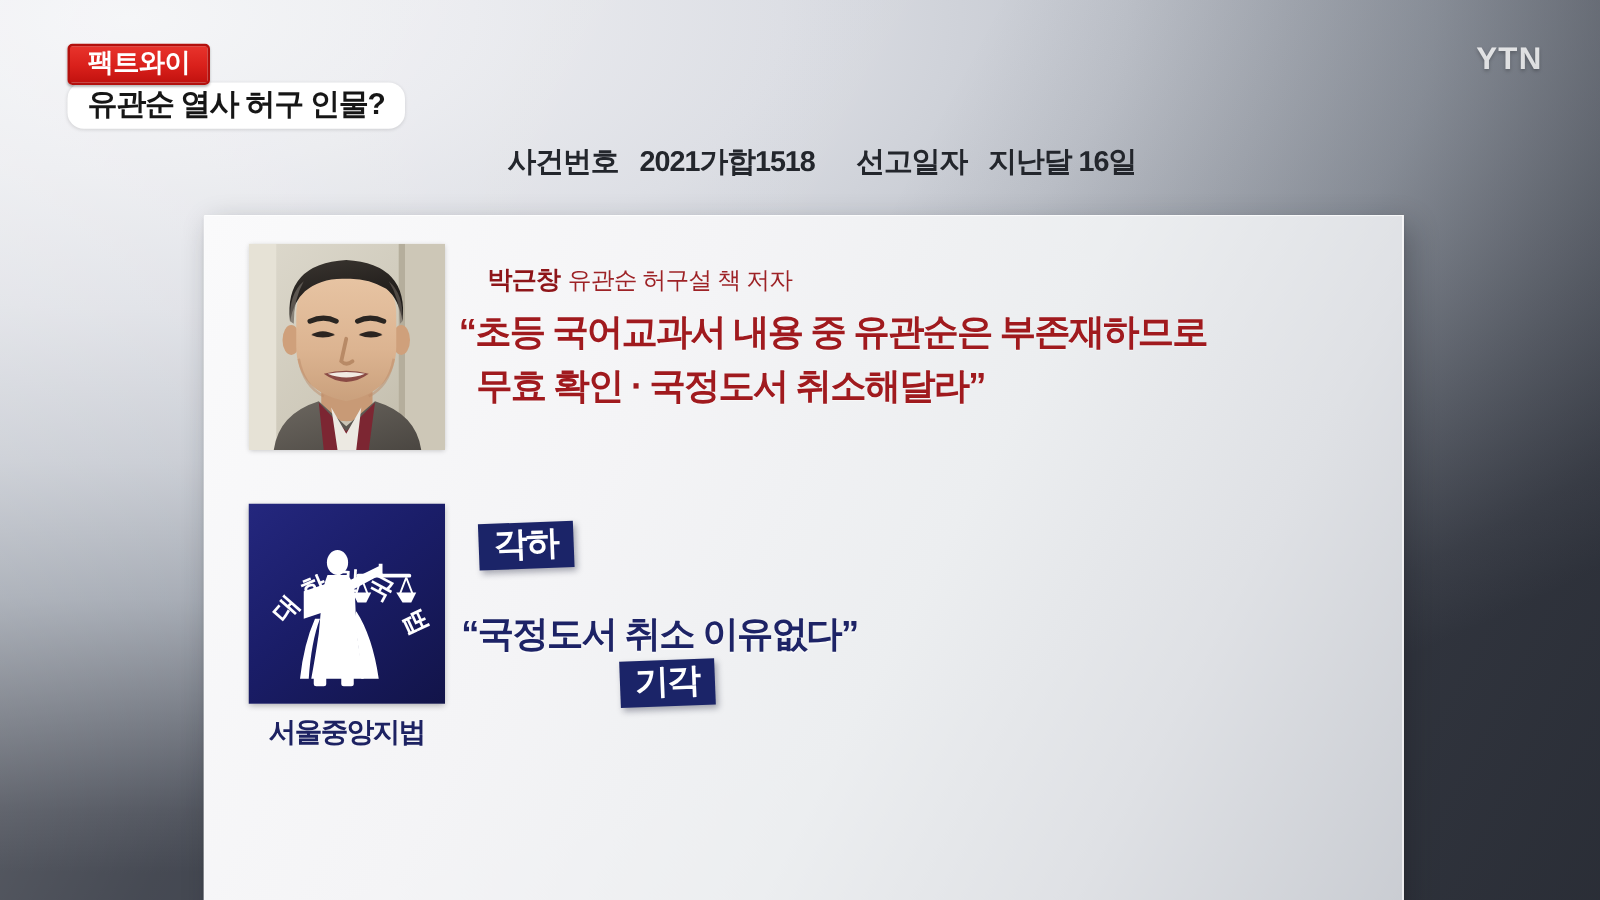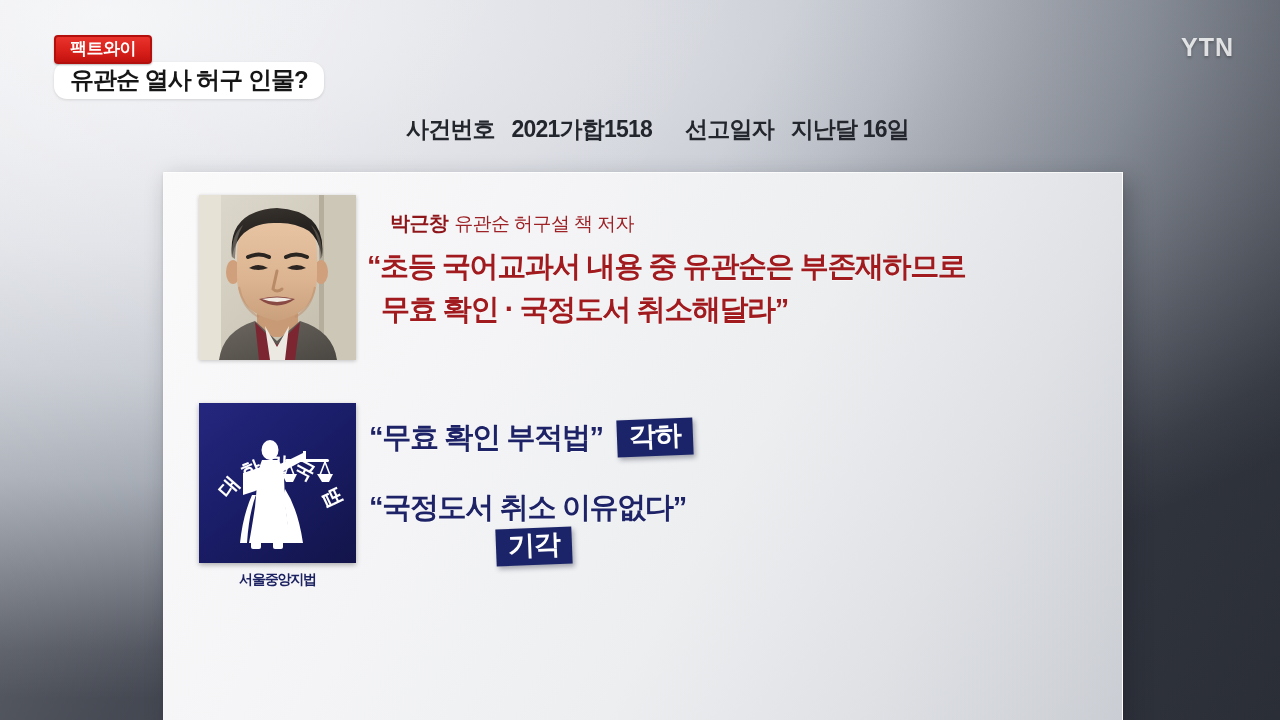--- a/index.html
+++ b/index.html
@@ -30,21 +30,21 @@
   #title-block{
     position:absolute; left:54px; top:35px;
     z-index:6;
   }
   #program-badge{
     display:inline-block;
     background:linear-gradient(180deg,#e8332c 0%,#d9201b 55%,#c2120f 100%);
     border:2px solid #b3100d;
     border-radius:4px;
     color:#ffffff;
-    font-size:17px; font-weight:bold;
+    font-size:21px; font-weight:bold;
     letter-spacing:-0.5px;
     padding:3px 14px 5px 14px;
     line-height:1;
     box-shadow:0 1px 2px rgba(0,0,0,0.28);
   }
   #headline-bar{
     margin-top:-2px;
     background:#ffffff;
     color:#161616;
     font-size:24px; font-weight:bold;
@@ -133,21 +133,21 @@
     width:157px; height:160px;
     background:linear-gradient(140deg,#24277e 0%,#1a1d68 45%,#121449 100%);
     box-shadow:0 2px 5px rgba(0,0,0,0.30);
     overflow:hidden;
   }
   #emblem svg{ display:block; width:100%; height:100%; }
   #emblem-label{
     position:absolute; left:35px; top:398px;
     width:157px;
     text-align:center;
-    font-size:14px; font-weight:bold;
+    font-size:22px; font-weight:bold;
     letter-spacing:-1.2px;
     color:#1d2262;
   }
 
   
   .ruling-row{
     position:absolute;
     display:flex; align-items:center;
     white-space:nowrap;
   }
@@ -301,21 +301,20 @@
           <path d="M83 71 L98 71 L94 79 L87 79 Z"></path>
 
           <path d="M126 59 L121 72 M126 59 L131 72" stroke="#ffffff" stroke-width="1.6" fill="none"></path>
           <path d="M118 71 L134 71 L130 79 L123 79 Z"></path>
         </g>
       </svg>
     </div>
     <div id="emblem-label">서울중앙지법</div>
 
     <div class="ruling-row" id="ruling-1">
-      <span class="ruling-text">“무효 확인 부적법”</span>
       <span class="ruling-badge">각하</span>
     </div>
 
     <div class="ruling-row" id="ruling-2">
       <span class="ruling-text">“국정도서 취소 이유없다”</span>
       <span class="ruling-badge">기각</span>
     </div>
 
   </div>
 </div>

